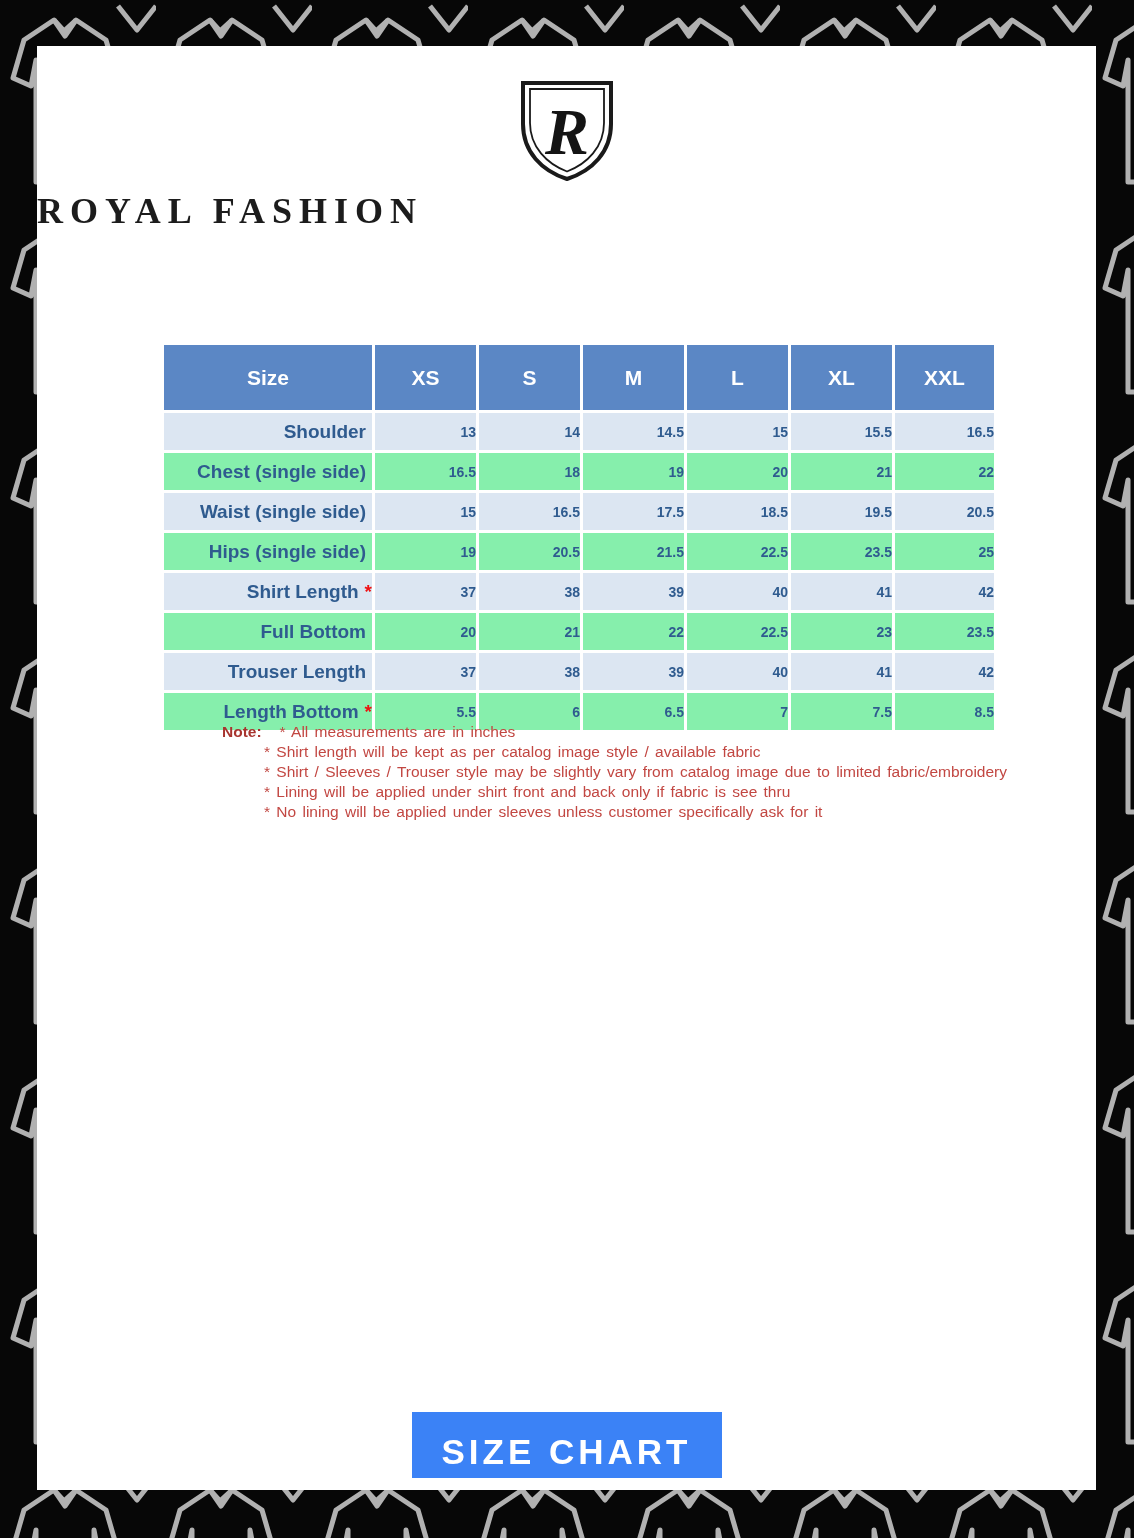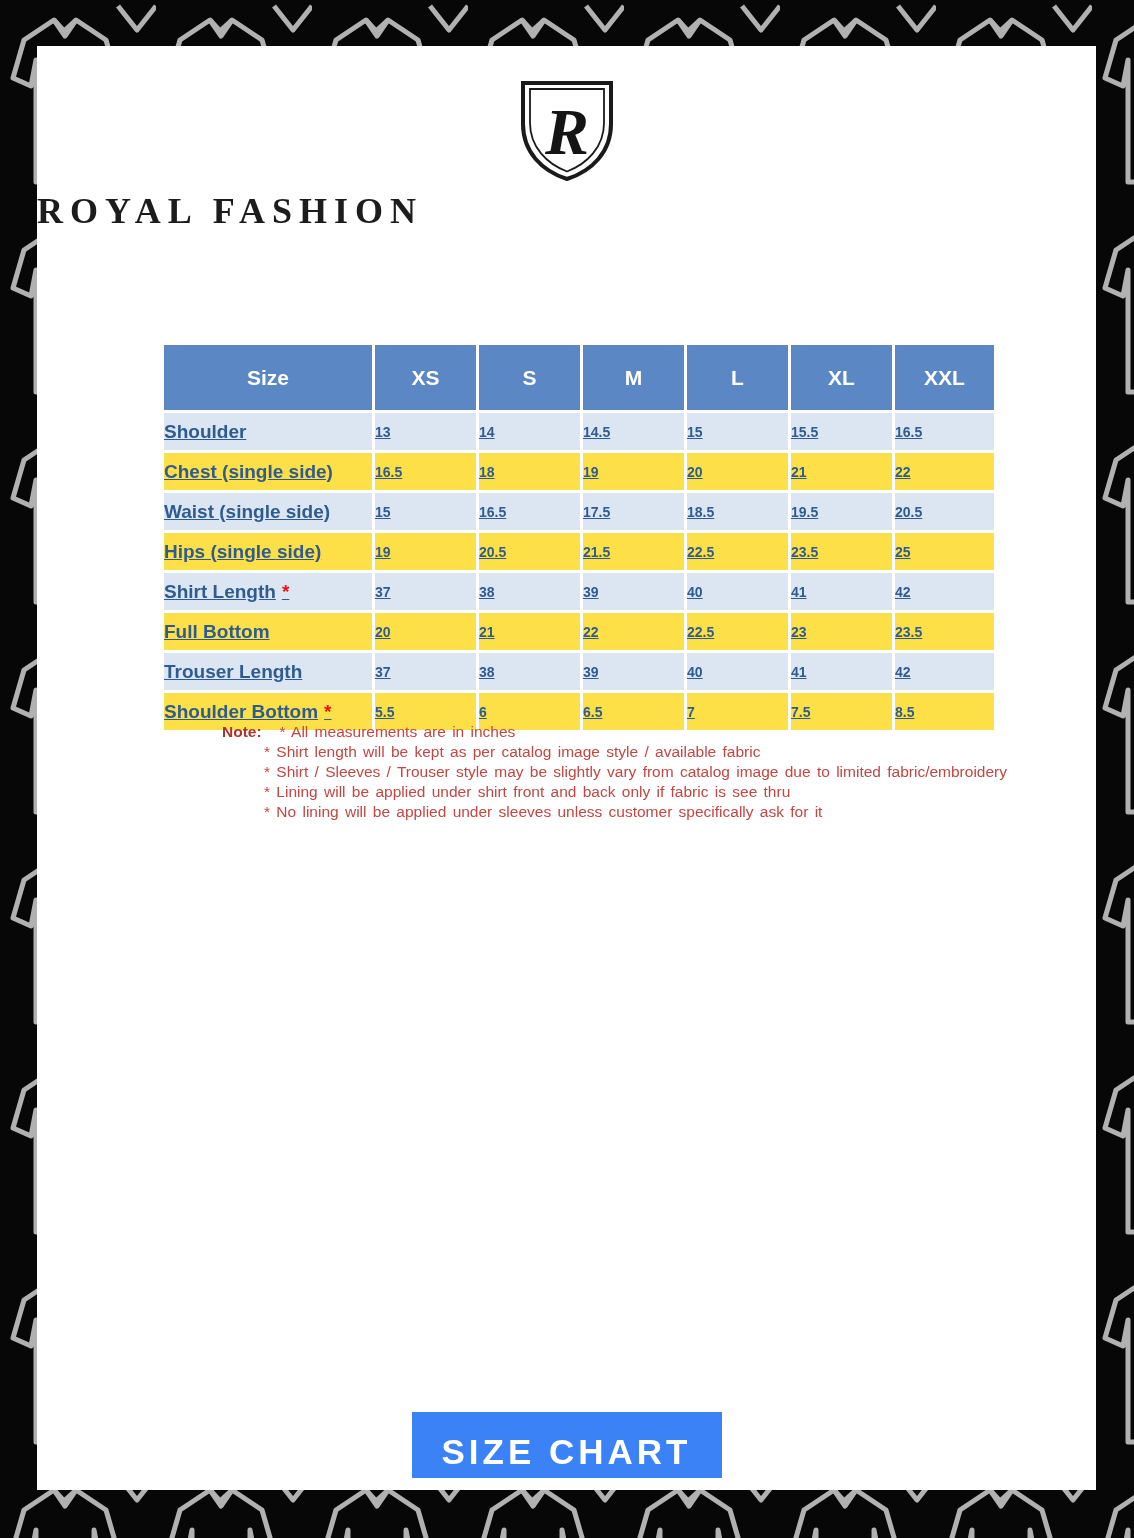--- a/index.html
+++ b/index.html
@@ -42,25 +42,25 @@
   table.size-table {
     border-collapse: separate; border-spacing: 3px;
     width: 836px; table-layout: fixed;
   }
   table.size-table th {
     background: #5b87c5; color: #ffffff;
     font-size: 21px; font-weight: bold;
     height: 41px; text-align: center; padding: 12px;
   }
   table.size-table td {
-    height: 37px; text-align: left; padding: 0;
-    color: #2f5b8f; font-weight: bold; text-decoration: underline;
+    height: 37px; text-align: right; padding: 0;
+    color: #2f5b8f; font-weight: bold;
   }
   table.size-table tr.alt td { background: #dce6f2; }
-  table.size-table tr.plain td { background: #fde047; }
+  table.size-table tr.plain td { background: #86efac; }
   td.label-cell { font-size: 19px; }
   td.value-cell { font-size: 14px; }
   .ast { color: #ee1111; margin-left: 6px; font-weight: bold; }
   
   .notes {
     position: absolute; top: 676px; left: 185px; width: 700px;
     font-size: 15.5px; line-height: 20px;
     color: #c24742; word-spacing: 2px;
   }
   .note-label { font-weight: bold; color: #a8342f; margin-right: 18px; }
@@ -187,21 +187,21 @@
       <tr class="alt">
         <td class="label-cell"><span>Trouser Length</span><span class="ast"></span></td>
         <td class="value-cell">37</td>
         <td class="value-cell">38</td>
         <td class="value-cell">39</td>
         <td class="value-cell">40</td>
         <td class="value-cell">41</td>
         <td class="value-cell">42</td>
       </tr>
       <tr class="plain">
-        <td class="label-cell"><span>Shoulder Bottom</span><span class="ast">*</span></td>
+        <td class="label-cell"><span>Length Bottom</span><span class="ast">*</span></td>
         <td class="value-cell">5.5</td>
         <td class="value-cell">6</td>
         <td class="value-cell">6.5</td>
         <td class="value-cell">7</td>
         <td class="value-cell">7.5</td>
         <td class="value-cell">8.5</td>
       </tr>
     </tbody>
       </table>
   </div>

